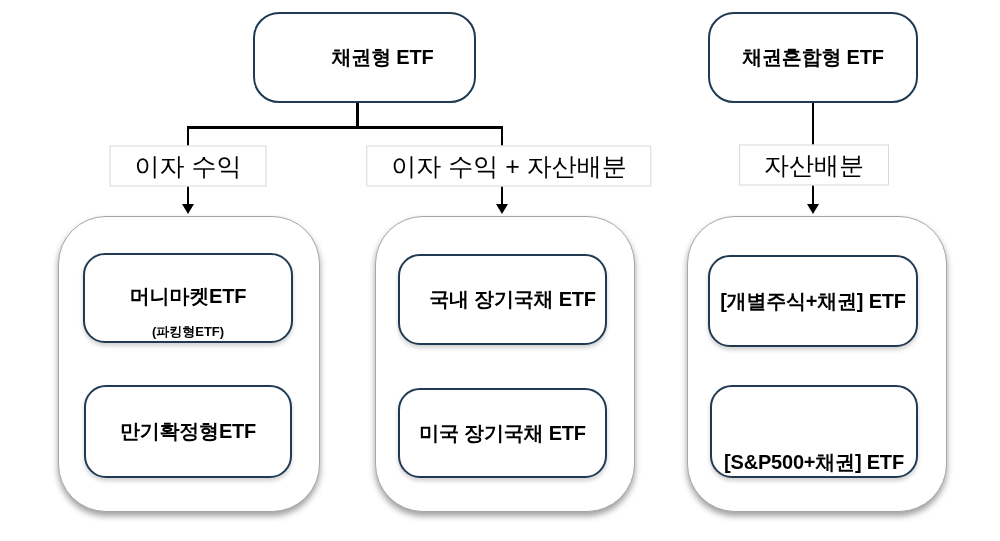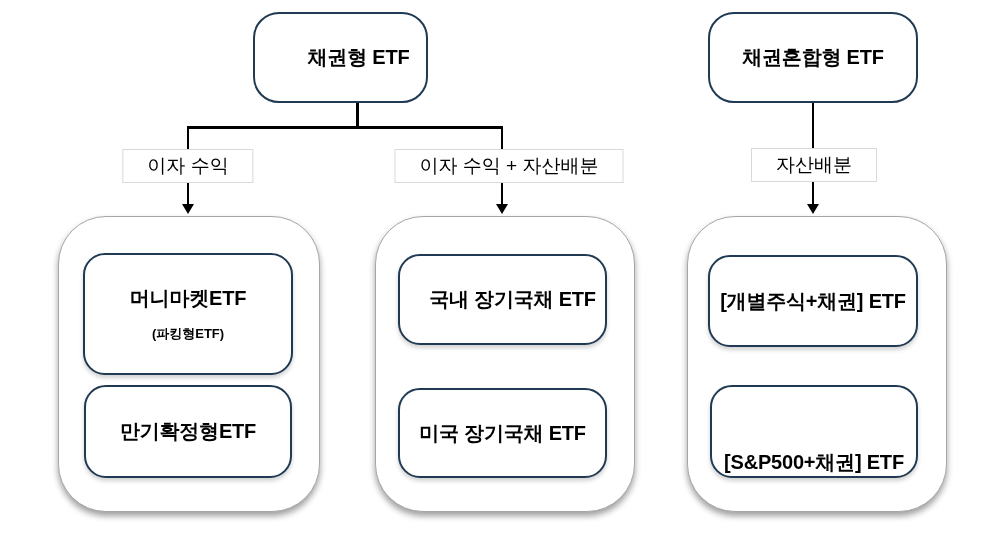--- a/index.html
+++ b/index.html
@@ -43,21 +43,21 @@
     border-right: 6.5px solid transparent;
     border-top: 10px solid #000000;
   }
   
   .edge-label {
     position: absolute;
     transform: translate(-50%, -50%);
     background: #ffffff;
     border: 1px solid #d9d9d9;
     padding: 3px 24px;
-    font-size: 19px;
+    font-size: 25px;
     font-weight: 500;
     color: #000000;
     white-space: nowrap;
   }
   
   .group-container {
     position: absolute;
     box-sizing: border-box;
     background: #ffffff;
     border: 1.5px solid #a6a6a6;
@@ -89,21 +89,21 @@
     font-weight: 700;
     color: #000000;
     margin-top: 13px;
   }
 </style>
 </head>
 <body>
 
 <div class="canvas">
 
-  <div class="top-box" style="left:253px; top:12px; width:175px; height:91px;padding-left:36px;">
+  <div class="top-box" style="left:253px; top:12px; width:223px; height:91px;padding-left:36px;">
     <span>채권형 ETF</span>
   </div>
 
   <div class="top-box" style="left:708px; top:12px; width:210px; height:91px;">
     <span>채권혼합형 ETF</span>
   </div>
 
   <div class="line" style="left:356.2px; top:103px; width:2.5px; height:25px;"></div>
   <div class="line" style="left:186.8px; top:126px; width:316.5px; height:2.5px;"></div>
   <div class="line" style="left:186.8px; top:126px; width:2.5px; height:80px;"></div>
@@ -112,21 +112,21 @@
   <div class="arrow-down" style="left:495.5px; top:204px;"></div>
 
   <div class="line" style="left:811.8px; top:103px; width:2.5px; height:103px;"></div>
   <div class="arrow-down" style="left:806.5px; top:204px;"></div>
 
   <div class="edge-label" style="left:188px; top:166px;">이자 수익</div>
   <div class="edge-label" style="left:509px; top:166px;">이자 수익 + 자산배분</div>
   <div class="edge-label" style="left:814px; top:165px;">자산배분</div>
 
   <div class="group-container" style="left:58px; top:216px; width:262px; height:296px;"></div>
-  <div class="item-box" style="left:83px; top:253px; width:210px; height:122px;">
+  <div class="item-box" style="left:83px; top:253px; width:210px; height:90px;justify-content:flex-end;">
     <span class="item-title">머니마켓ETF</span>
     <span class="item-subtitle">(파킹형ETF)</span>
   </div>
   <div class="item-box" style="left:84px; top:385px; width:208px; height:93px;">
     <span class="item-title">만기확정형ETF</span>
   </div>
 
   <div class="group-container" style="left:375px; top:216px; width:260px; height:296px;"></div>
   <div class="item-box" style="left:398px; top:254px; width:209px; height:91px;padding-left:20px;">
     <span class="item-title">국내 장기국채 ETF</span>

